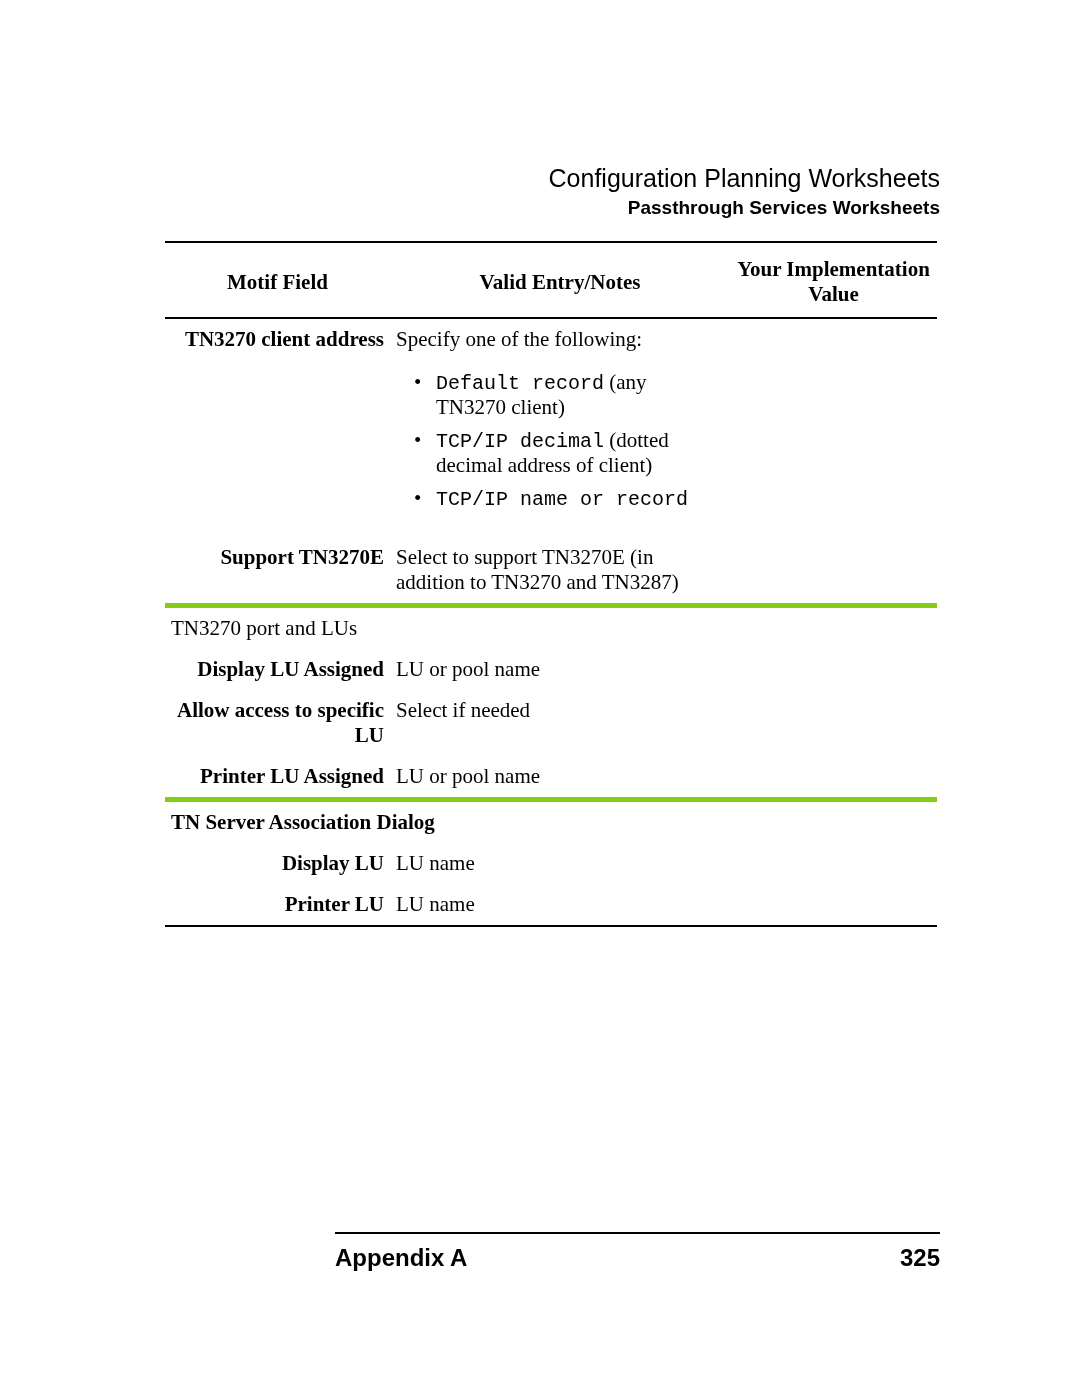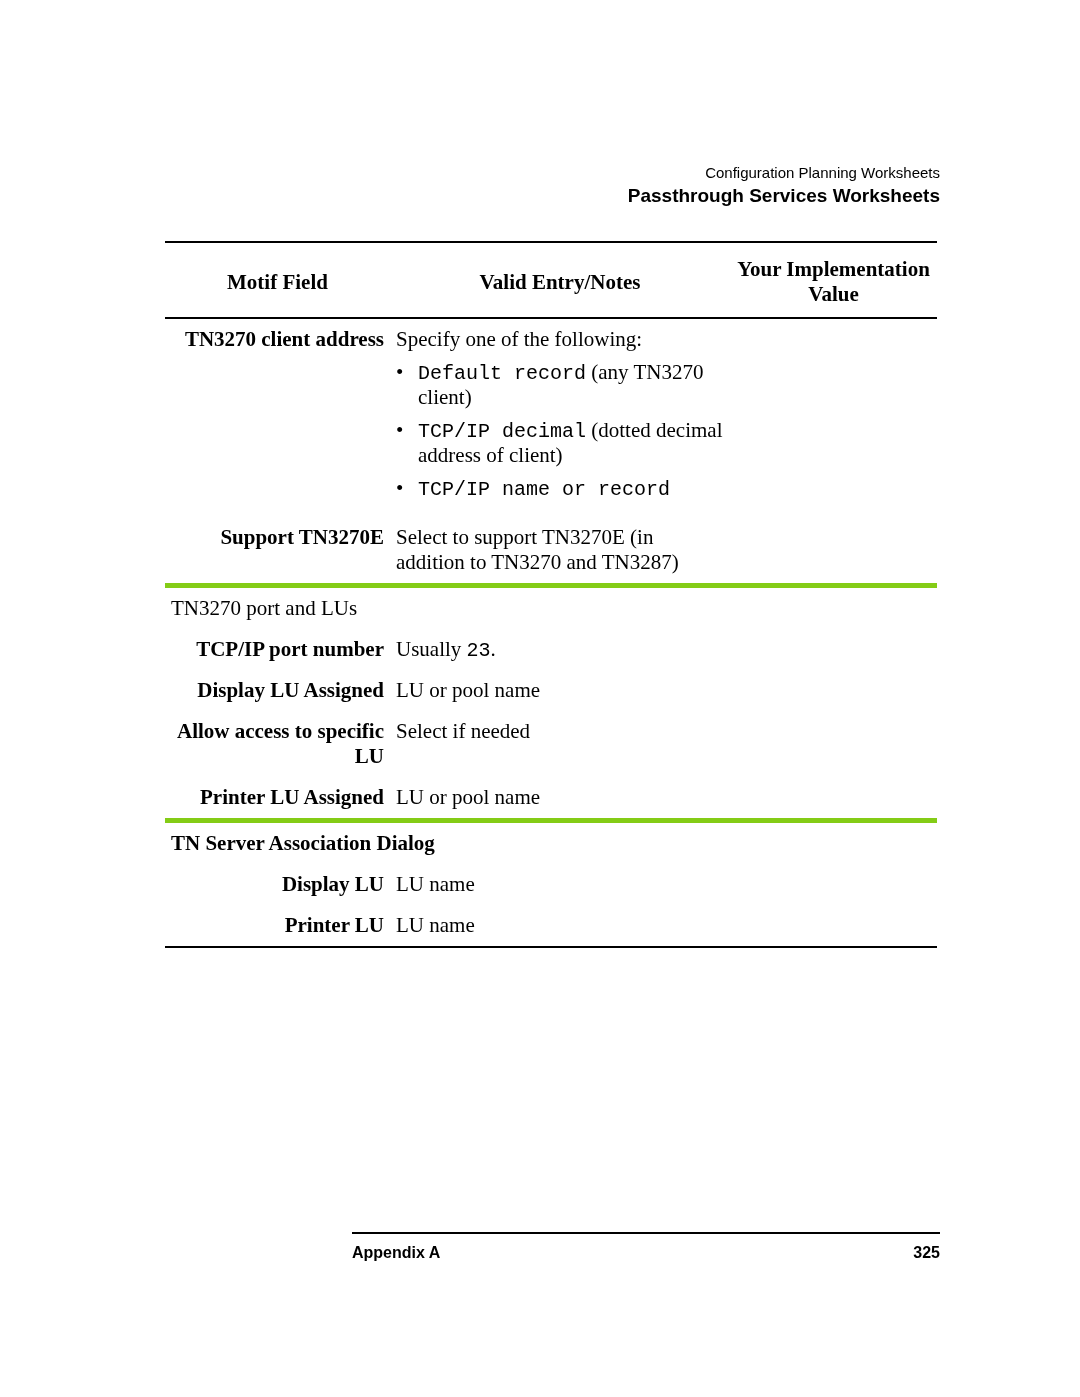--- a/index.html
+++ b/index.html
@@ -17,21 +17,21 @@
     box-sizing: border-box;
   }
   .header-block {
     position: absolute;
     top: 164px;
     right: 140px;
     text-align: right;
     font-family: Helvetica, Arial, sans-serif;
   }
   .header-line1 {
-    font-size: 15px;
+    font-size: 25px;
     font-weight: 400;
     margin-bottom: 4px;
   }
   .header-line2 {
     font-size: 19px;
     font-weight: 700;
   }
   .table-wrap {
     position: absolute;
     top: 241px;
@@ -60,21 +60,21 @@
     padding: 8px 6px;
   }
   td.field {
     font-weight: 700;
     font-family: "Times New Roman", Times, serif;
     text-align: right;
   }
   .bullets {
     list-style: none;
     padding: 0;
-    margin: 0;
+    margin: 18px;
   }
   .bullets li {
     position: relative;
     padding-left: 22px;
     margin: 8px 0 8px 0;
   }
   .bullets li::before {
     content: "•";
     position: absolute;
     left: 0;
@@ -89,29 +89,29 @@
     border-top: 5px solid #84cc16;
   }
   tr.thick-bottom td {
     border-bottom: 2.5px solid #000;
   }
   td.section {
     font-weight: 700;
   }
   .footer-bar {
     position: absolute;
-    left: 352px;
+    left: 335px;
     right: 140px;
     top: 1232px;
     border-top: 2.5px solid #000;
     padding-top: 10px;
     display: flex;
     justify-content: space-between;
     font-family: Helvetica, Arial, sans-serif;
-    font-size: 16px;
+    font-size: 24px;
     font-weight: 700;
   }
 </style>
 </head>
 <body>
 
 <div class="page">
 
   <div class="header-block">
     <div class="header-line1">Configuration Planning Worksheets</div>
@@ -156,27 +156,20 @@
         <tr>
           <td class="field">Support TN3270E</td>
           <td>Select to support TN3270E (in addition to TN3270 and TN3287)</td>
           <td></td>
         </tr>
 
         <tr class="thin-top">
           <td colspan="3">TN3270 port and LUs</td>
         </tr>
 
-        <tr>
-          <td class="field">TCP/IP port number</td>
-          <td>
-            <span>Usually </span><span class="mono">23</span><span>.</span>
-          </td>
-          <td></td>
-        </tr>
 
         <tr>
           <td class="field">Display LU Assigned</td>
           <td>LU or pool name</td>
           <td></td>
         </tr>
 
         <tr>
           <td class="field">Allow access to specific LU</td>
           <td>Select if needed</td>

